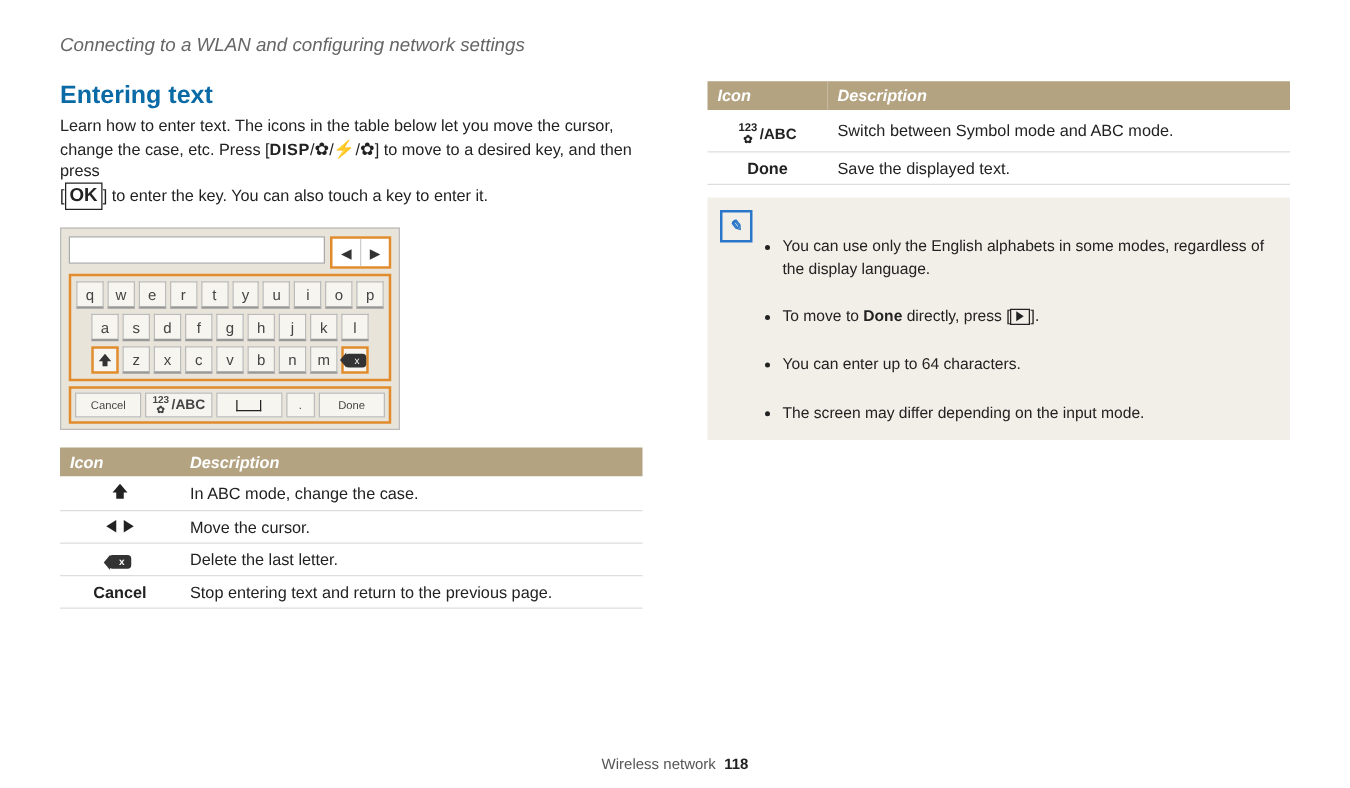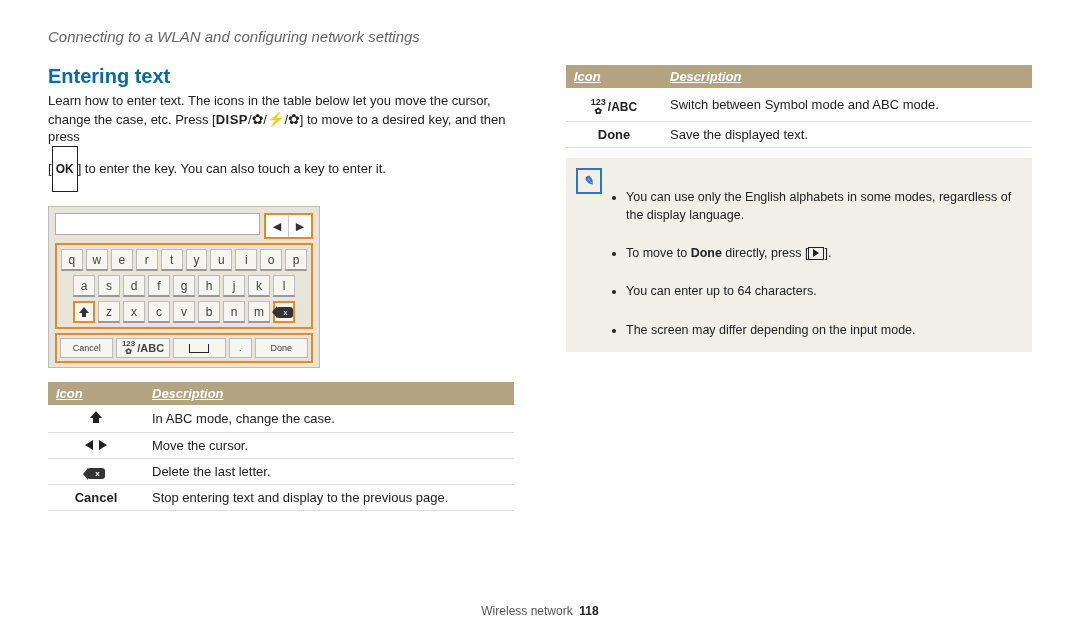--- a/index.html
+++ b/index.html
@@ -119,21 +119,20 @@
     margin-top:14px;
   }
   table.desc th {
     background:#b4a381;
     color:#fff;
     text-align:left;
     font-style:italic;
     font-weight:700;
     padding:4px 8px;
     font-size:13px;
-    text-decoration:underline;
   }
   table.desc th.iconcol { width:80px; }
   table.desc td {
     padding:5px 8px;
     border-bottom:1px solid #ddd;
     vertical-align:middle;
     font-size:13px;
   }
   table.desc td.iconcell {
     text-align:center;
@@ -182,21 +181,21 @@
   .backspace-pill{
     display:inline-block; background:#333; color:#fff; font-size:8px;
     padding:1px 5px 1px 8px; border-radius:3px; position:relative;
   }
   .backspace-pill::before{
     content:""; position:absolute; left:-4px; top:50%; transform:translateY(-50%);
     width:0;height:0; border-top:6px solid transparent; border-bottom:6px solid transparent; border-right:5px solid #333;
   }
   .disp-glyph{ font-weight:900; letter-spacing:0.5px;}
   .flower{ font-size:14px; }
-  .ok-box{ display:inline-block; border:1.5px solid #222; padding:14px 3px; font-size:12px; font-weight:900;}
+  .ok-box{ display:inline-block; border:1.5px solid #222; padding:0 3px; font-size:15px; font-weight:900;}
   .play-box{ display:inline-block; border:1.5px solid #222; width:14px; height:11px; position:relative; vertical-align:middle;}
   .play-box::after{ content:""; position:absolute; left:4px; top:1px; width:0;height:0; border-top:4px solid transparent; border-bottom:4px solid transparent; border-left:6px solid #222;}
 </style>
 </head>
 <body>
 
 <div class="header-line">Connecting to a WLAN and configuring network settings</div>
 
 <div class="columns">
 
@@ -295,21 +294,21 @@
       <tr>
         <td class="iconcell"><span class="tri-left"></span><span class="tri-right"></span></td>
         <td>Move the cursor.</td>
       </tr>
       <tr>
         <td class="iconcell"><span class="backspace-pill">x</span></td>
         <td>Delete the last letter.</td>
       </tr>
       <tr class="row-no-border">
         <td class="iconcell"><span>Cancel</span></td>
-        <td>Stop entering text and display to the previous page.</td>
+        <td>Stop entering text and return to the previous page.</td>
       </tr>
     </tbody>
       </table>
   </div>
 
   <div class="col">
     <table class="desc" style="margin-top:0">
       <tbody>
           <tr>
         <th class="iconcol">Icon</th>

